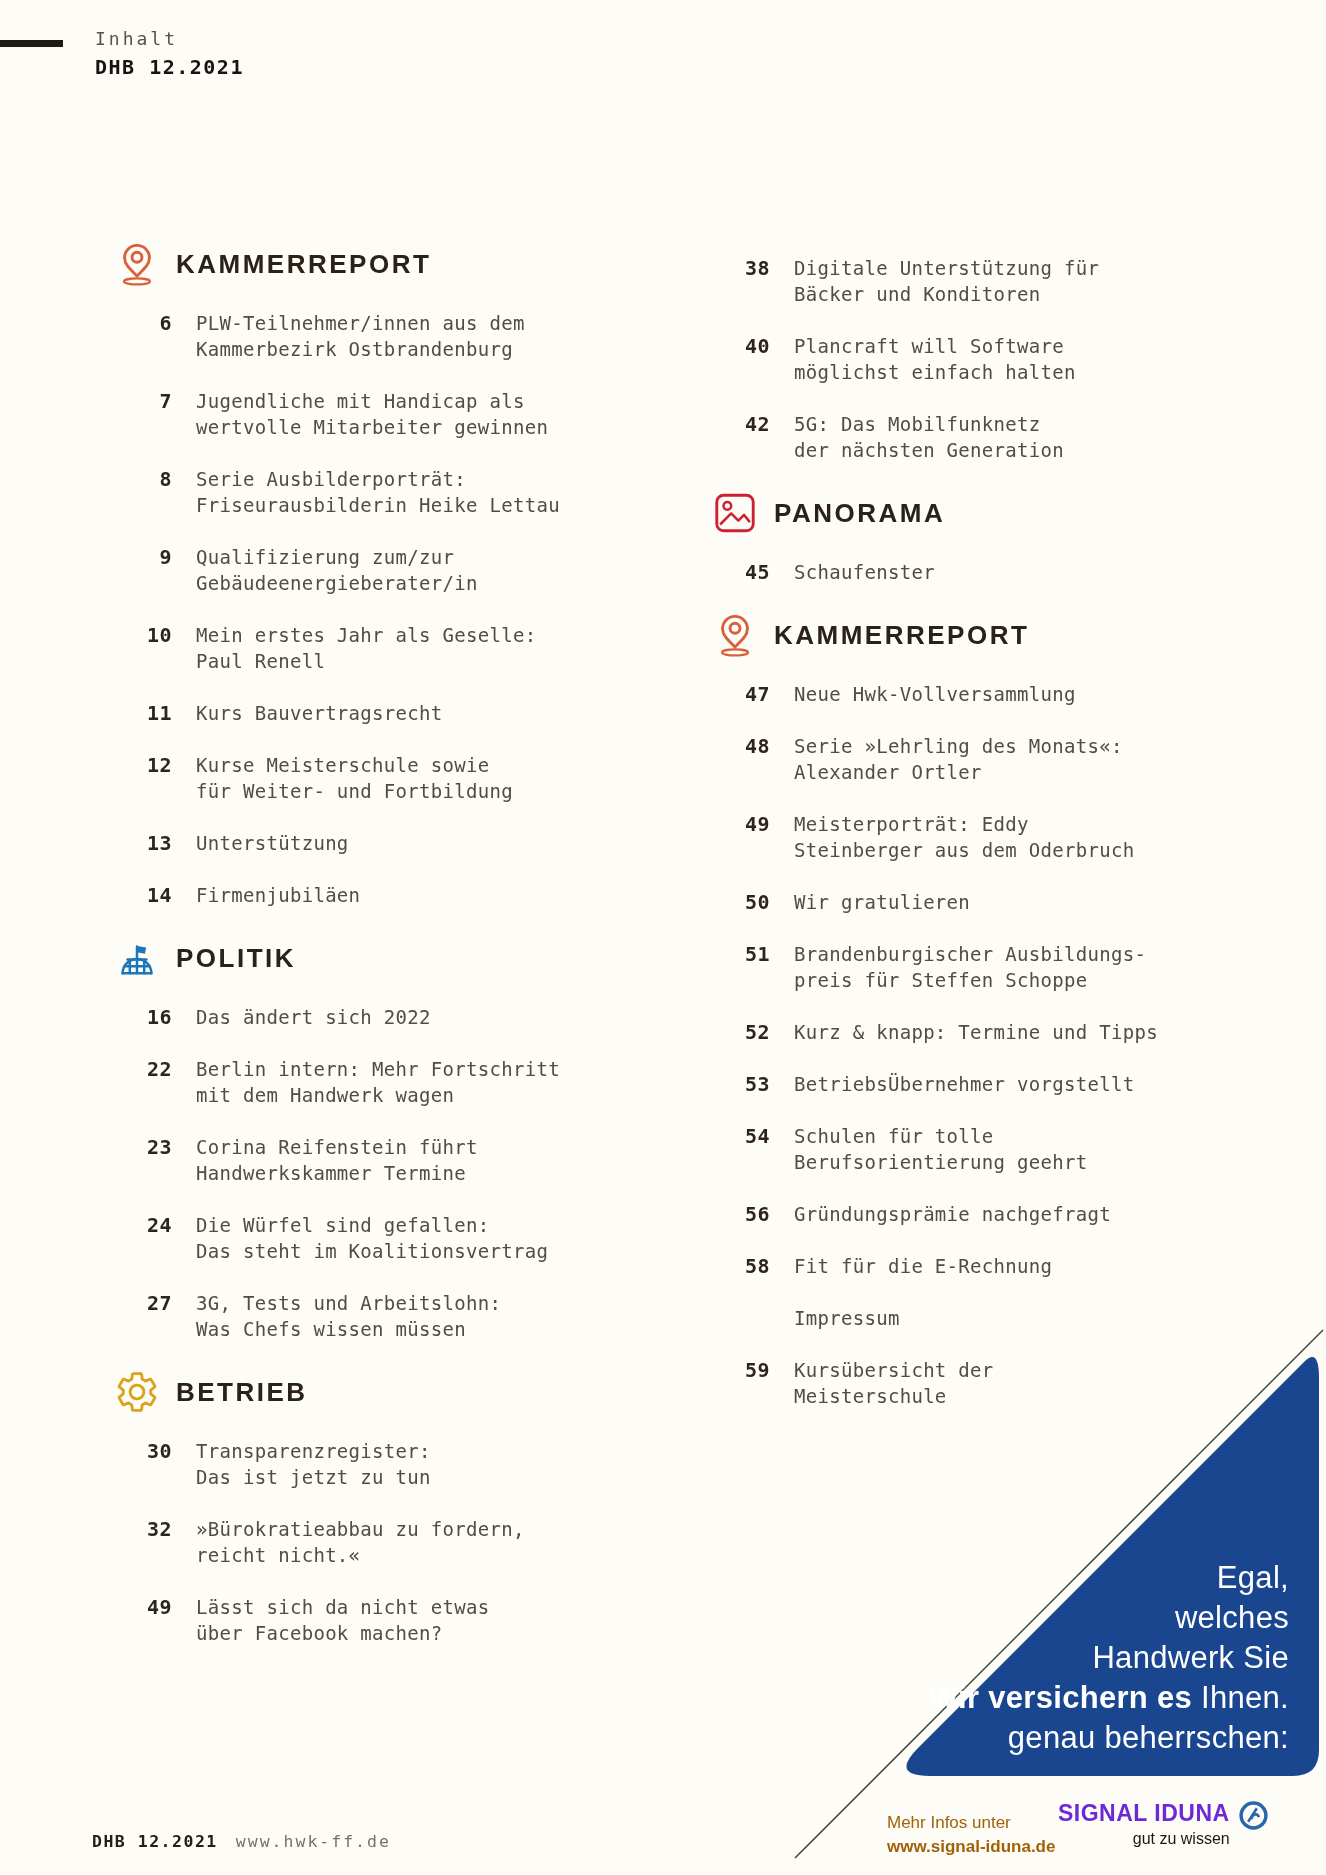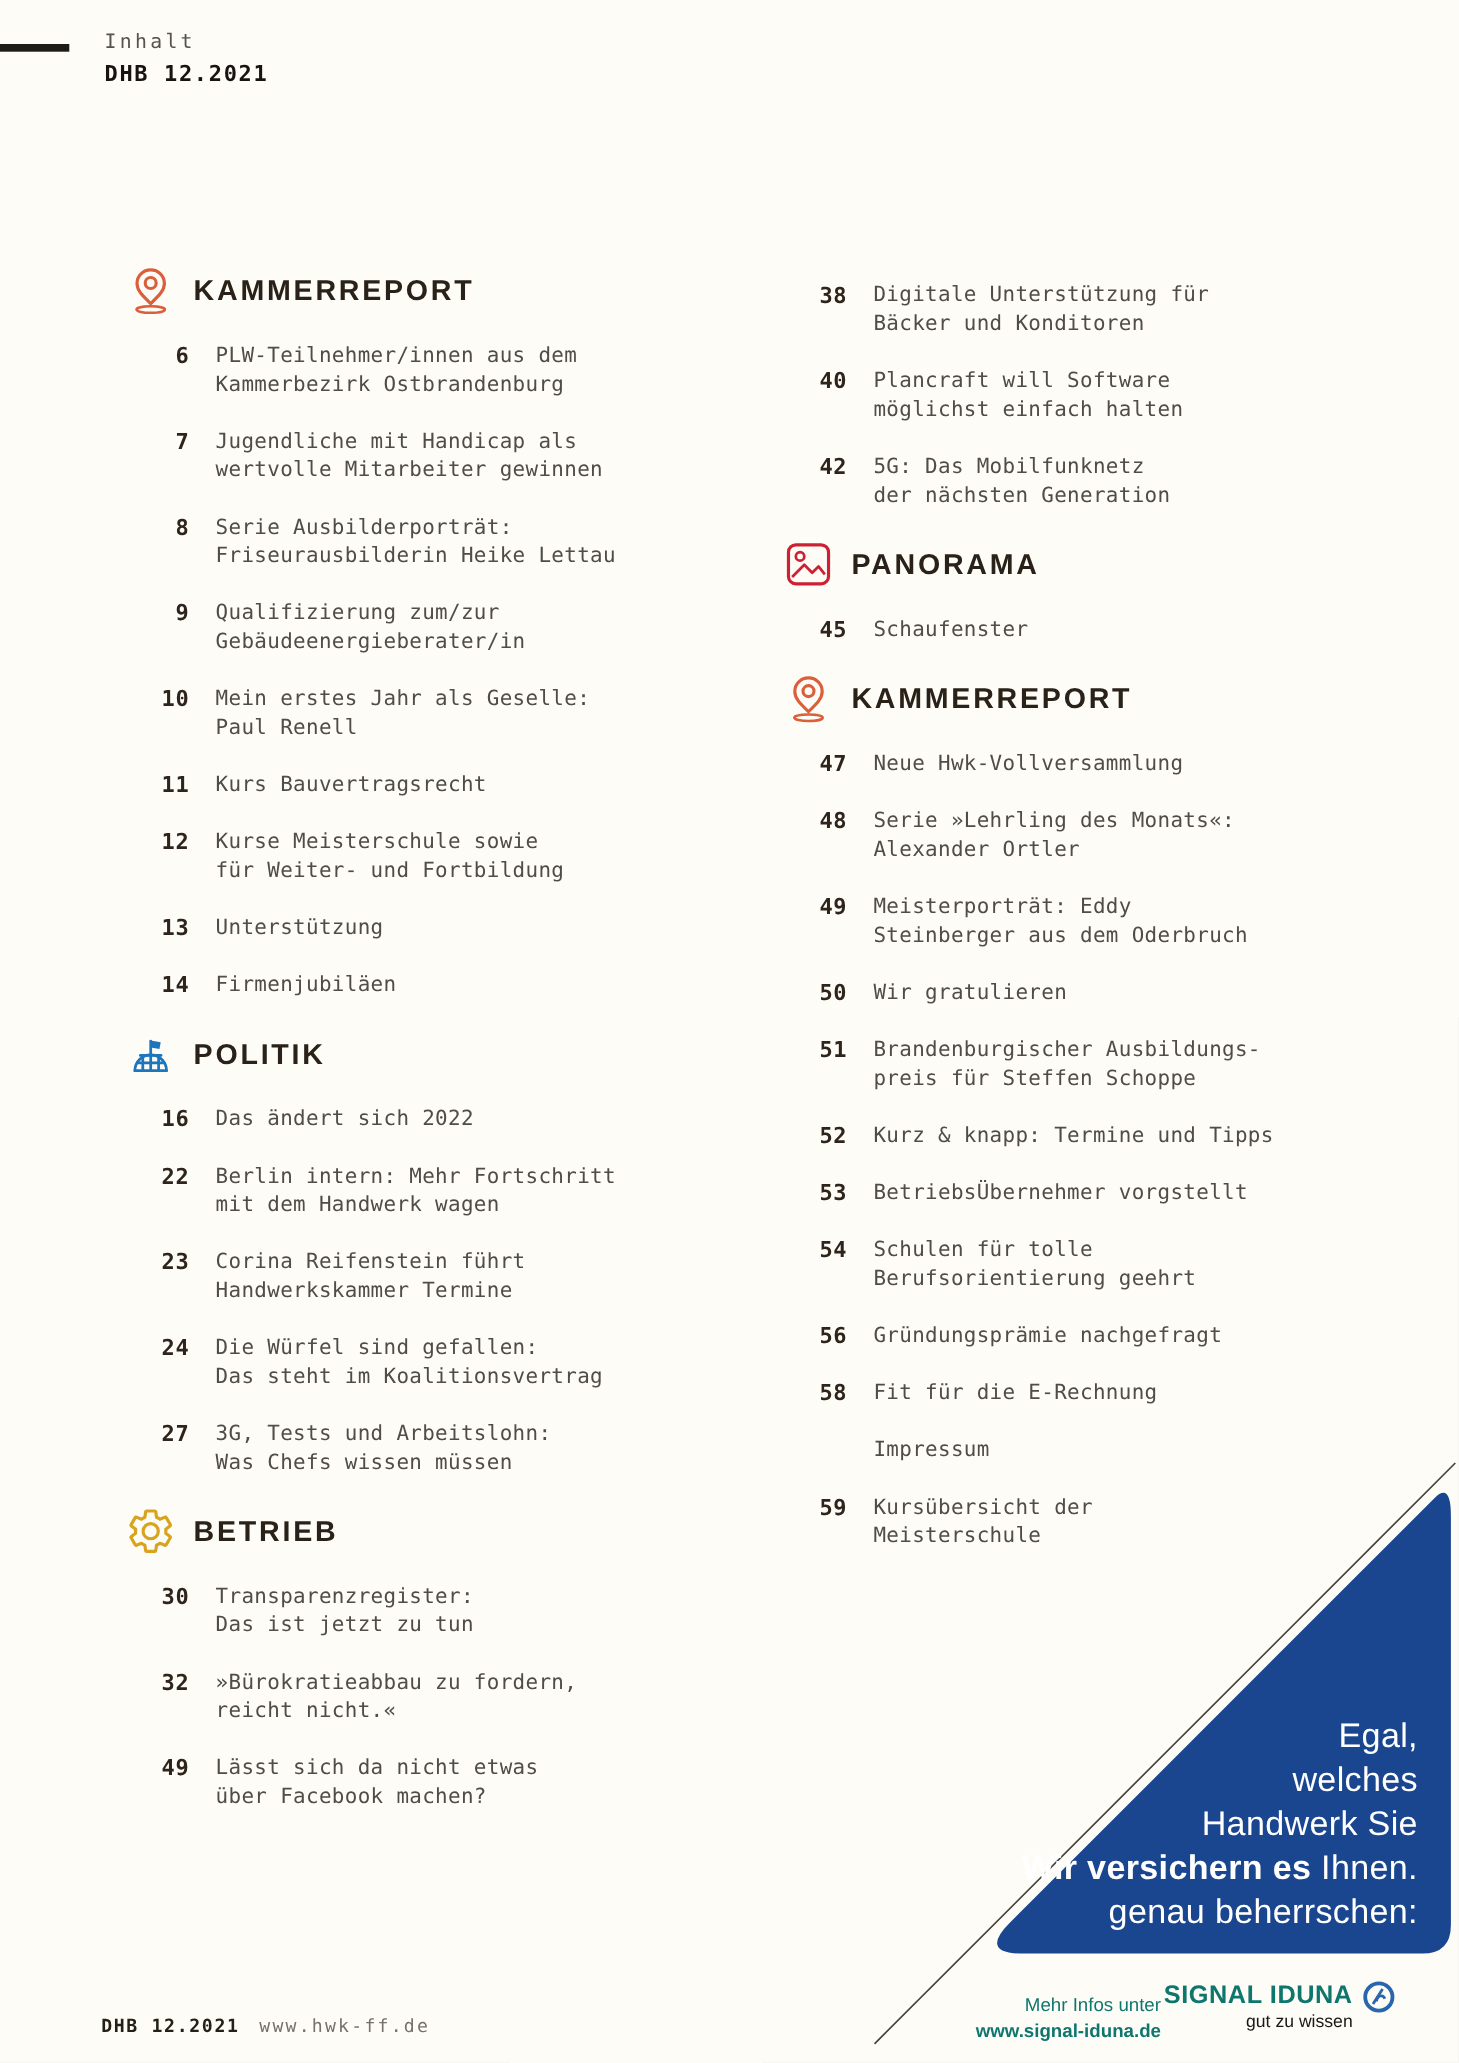--- a/index.html
+++ b/index.html
@@ -45,26 +45,26 @@
   .ad-text{
     position:absolute;right:37px;top:1558px;width:420px;
     text-align:right;color:#ffffff;
     font-family:"Liberation Sans", sans-serif;
     font-size:31px;line-height:40px;letter-spacing:0.3px;
   }
   .ad-text .bold{font-weight:bold;}
   .ad-info{
     position:absolute;left:887px;top:1811px;
     font-family:"Liberation Sans", sans-serif;
-    font-size:17px;line-height:24px;color:#0f766e;text-align:right;
+    font-size:17px;line-height:24px;color:#a16207;
   }
   .ad-info .bold{font-weight:bold;}
   .ad-brand{position:absolute;left:1058px;top:1799px;display:flex;align-items:flex-start;gap:8px;}
   .brand-text{text-align:right;font-family:"Liberation Sans", sans-serif;}
-  .brand-name{font-size:23px;font-weight:bold;letter-spacing:0.5px;color:#0f766e;line-height:28px;}
+  .brand-name{font-size:23px;font-weight:bold;letter-spacing:0.5px;color:#6d28d9;line-height:28px;}
   .brand-tagline{font-size:16px;color:#1a1815;line-height:20px;margin-top:2px;}
   .brand-logo{width:31px;height:31px;color:#2a66ad;margin-top:1px;}
   .brand-logo svg{width:100%;height:100%;display:block;}
 </style>
 </head>
 <body>
 
 <div class="page">
 
   <div class="masthead">

